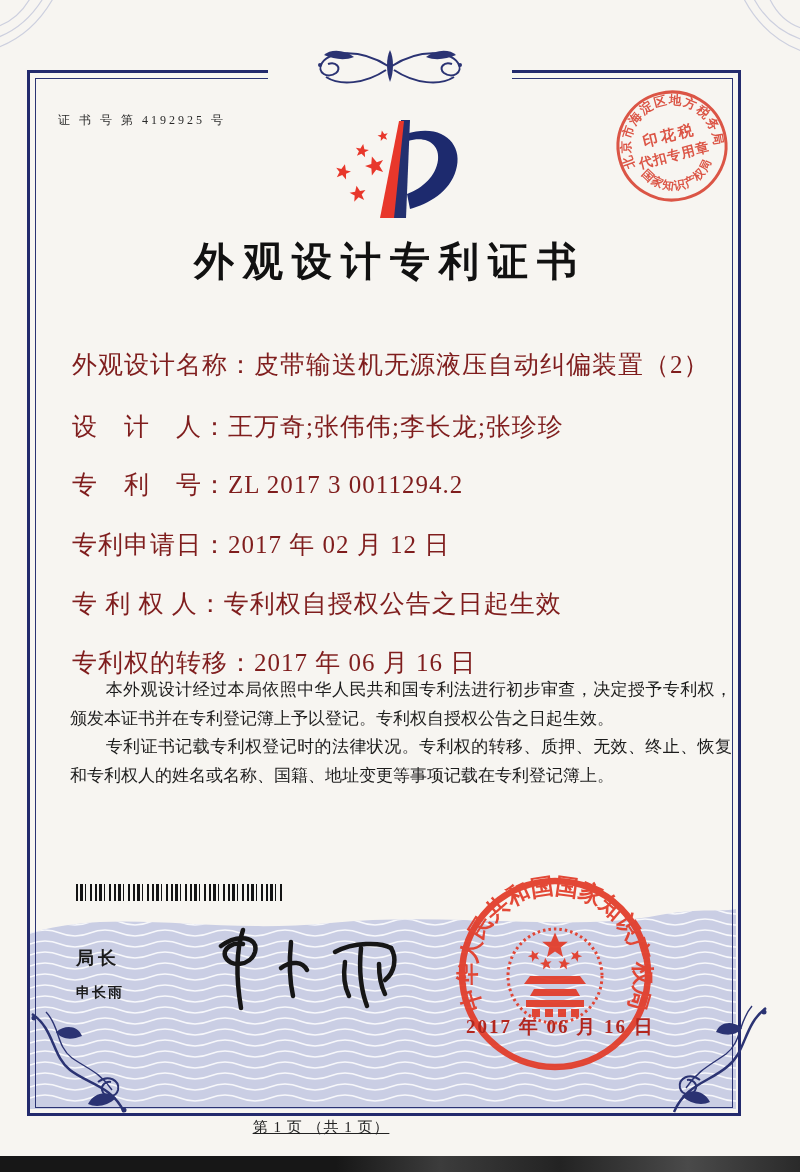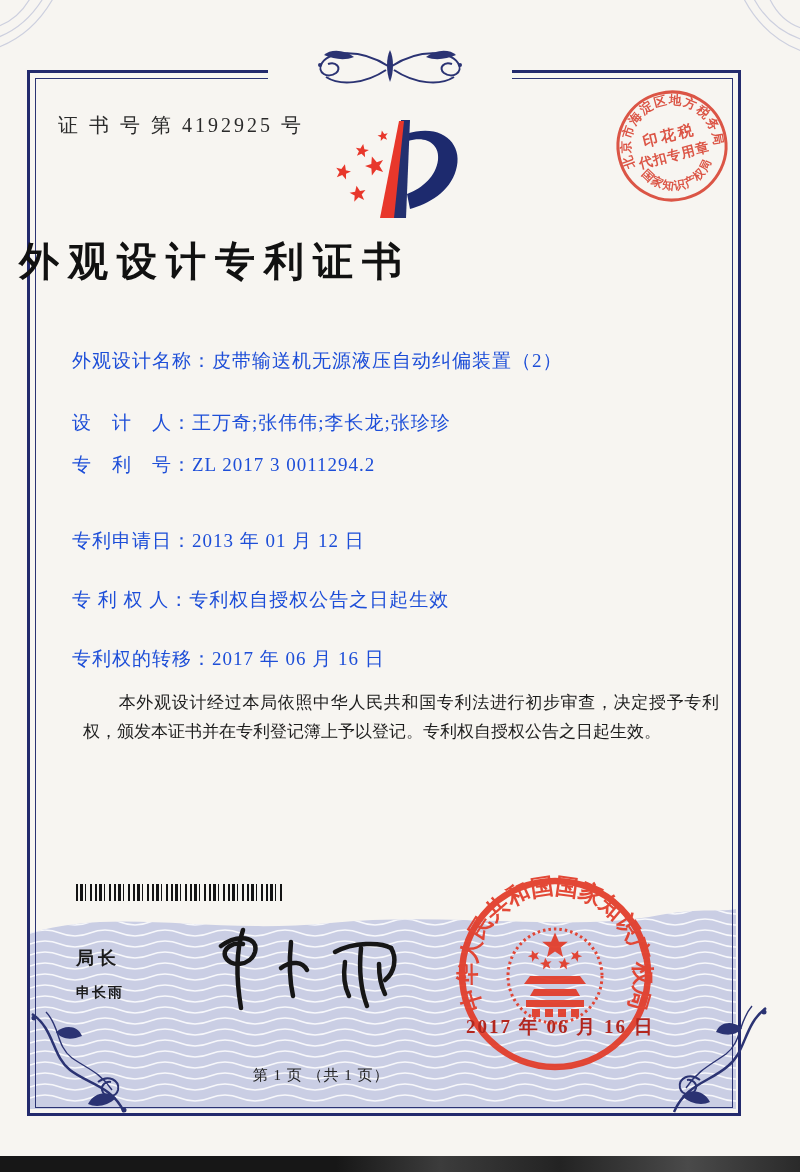--- a/index.html
+++ b/index.html
@@ -3,40 +3,40 @@
 <meta charset="utf-8">
 <style>
   html,body{margin:0;padding:0;}
   body{width:800px;height:1172px;position:relative;overflow:hidden;
        background:#f7f5f1;font-family:"Liberation Serif","DejaVu Serif",serif;color:#1f1f1f;}
   .abs{position:absolute;}
   
   .frame-outer{left:27px;top:70px;width:708px;height:1040px;border:3px solid #232a6d;}
   .frame-inner{left:5px;top:5px;right:5px;bottom:5px;position:absolute;border:1px solid #2b3373;}
   
-  .cert-no{left:58px;top:112px;font-size:20px;letter-spacing:3px;color:#2a2a2a;}
-  
-  .title{left:19px;top:234px;width:708px;font-size:40px;font-weight:700;
+  .cert-no{left:58px;top:112px;font-size:12px;letter-spacing:3px;color:#2a2a2a;}
+  
+  .title{left:36px;top:234px;width:708px;text-align:center;font-size:40px;font-weight:700;
          letter-spacing:9px;color:#111;}
   
-  .frow{left:72px;width:640px;font-size:19px;letter-spacing:1px;color:#1d4ed8;white-space:nowrap;}
+  .frow{left:72px;width:640px;font-size:25px;letter-spacing:1px;color:#7f1d1d;white-space:nowrap;}
   
   .body-text{left:70px;top:676px;width:662px;font-size:17px;line-height:28.5px;
              text-align:justify;color:#1c1c1c;}
-  .body-text p{margin:13px;text-indent:2.1em;}
+  .body-text p{margin:0;text-indent:2.1em;}
   
   .barcode{left:76px;top:884px;width:208px;height:17px;
     background:repeating-linear-gradient(90deg,#141414 0 2px,transparent 2px 4px,#141414 4px 7px,transparent 7px 9px,#141414 9px 10px,transparent 10px 14px,#141414 14px 16px,transparent 16px 19px);}
   
   .sig-title{left:76px;top:946px;font-size:18px;font-weight:600;letter-spacing:4px;color:#1c1c1c;z-index:6;}
   .sig-name{left:76px;top:984px;font-size:14px;font-weight:600;letter-spacing:2px;color:#1c1c1c;z-index:6;}
   
   .seal-date{left:466px;top:1014px;font-size:19px;font-weight:700;letter-spacing:2px;color:#b3261e;z-index:7;}
   
-  .footer{left:27px;top:1066px;width:588px;text-align:center;font-size:15px;letter-spacing:1px;color:#222;z-index:6;}
+  .footer{left:27px;top:1118px;width:588px;text-align:center;font-size:15px;letter-spacing:1px;color:#222;z-index:6;text-decoration:underline;}
   
   .scan-strip{left:0;bottom:0;width:800px;height:16px;
     background:linear-gradient(90deg,#171717 0%,#171717 42%,#3c3c3c 55%,#232323 70%,#4a4a4a 86%,#2a2a2a 100%);}
   .z5{z-index:5;} .z4{z-index:4;} .z3{z-index:3;} .z2{z-index:2;} .z1{z-index:1;}
 </style>
 </head>
 <body>
 
 <svg width="0" height="0" style="position:absolute">
   <defs>
@@ -170,27 +170,28 @@
     </text>
     <text x="70" y="60" text-anchor="middle" font-size="15" font-weight="700" letter-spacing="3" font-family="'Liberation Sans',sans-serif">印花税</text>
     <text x="70" y="80" text-anchor="middle" font-size="13.5" font-weight="700" letter-spacing="1" font-family="'Liberation Sans',sans-serif">代扣专用章</text>
   </g>
 </svg>
 
 <div class="abs title z4">外观设计专利证书</div>
 
 <div class="abs frow z4" style="top:348px"><span>外观设计名称：</span><span>皮带输送机无源液压自动纠偏装置（2）</span></div>
 <div class="abs frow z4" style="top:410px"><span>设　计　人：</span><span>王万奇;张伟伟;李长龙;张珍珍</span></div>
-<div class="abs frow z4" style="top:452px"><span>专　利　号：</span><span>ZL 2017 3 0011294.2</span></div>
-<div class="abs frow z4" style="top:528px"><span>专利申请日：</span><span>2013 年 01 月 12 日</span></div>
+<div class="abs frow z4" style="top:468px"><span>专　利　号：</span><span>ZL 2017 3 0011294.2</span></div>
+<div class="abs frow z4" style="top:528px"><span>专利申请日：</span><span>2017 年 02 月 12 日</span></div>
 <div class="abs frow z4" style="top:587px"><span>专 利 权 人：</span><span>专利权自授权公告之日起生效</span></div>
 <div class="abs frow z4" style="top:646px"><span>专利权的转移：</span><span>2017 年 06 月 16 日</span></div>
 
 <div class="abs body-text z4">
   <p>本外观设计经过本局依照中华人民共和国专利法进行初步审查，决定授予专利权，颁发本证书并在专利登记簿上予以登记。专利权自授权公告之日起生效。</p>
+  <p>专利证书记载专利权登记时的法律状况。专利权的转移、质押、无效、终止、恢复和专利权人的姓名或名称、国籍、地址变更等事项记载在专利登记簿上。</p>
 </div>
 
 <div class="abs barcode z4"></div>
 
 <div class="abs sig-title">局长</div>
 <div class="abs sig-name">申长雨</div>
 
 <svg class="abs z5" style="left:185px;top:912px" width="230" height="108">
   <g stroke="#161616" stroke-width="4.5" fill="none" stroke-linecap="round">
     <path d="M58,18 C 50,42 52,72 56,96"></path>

